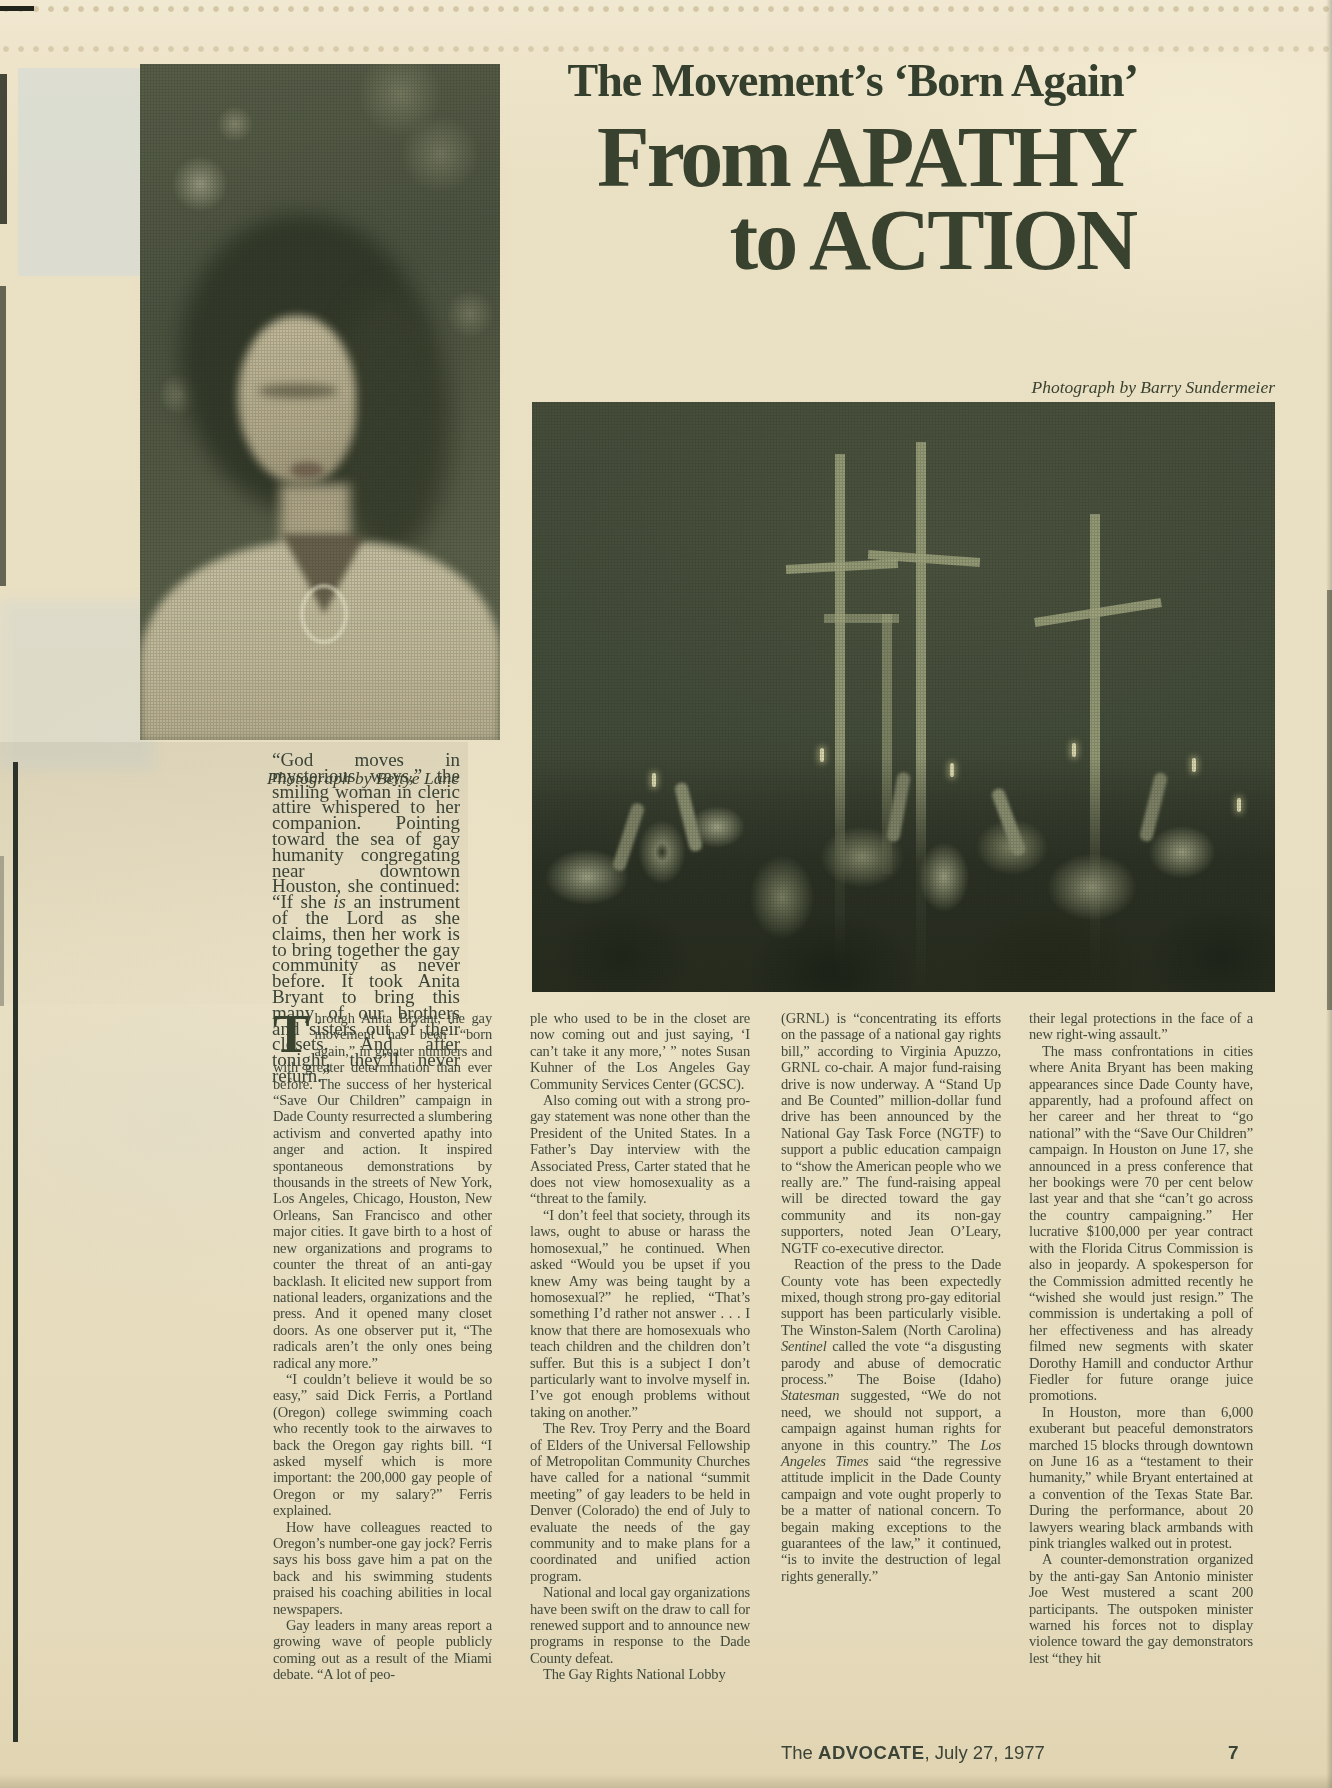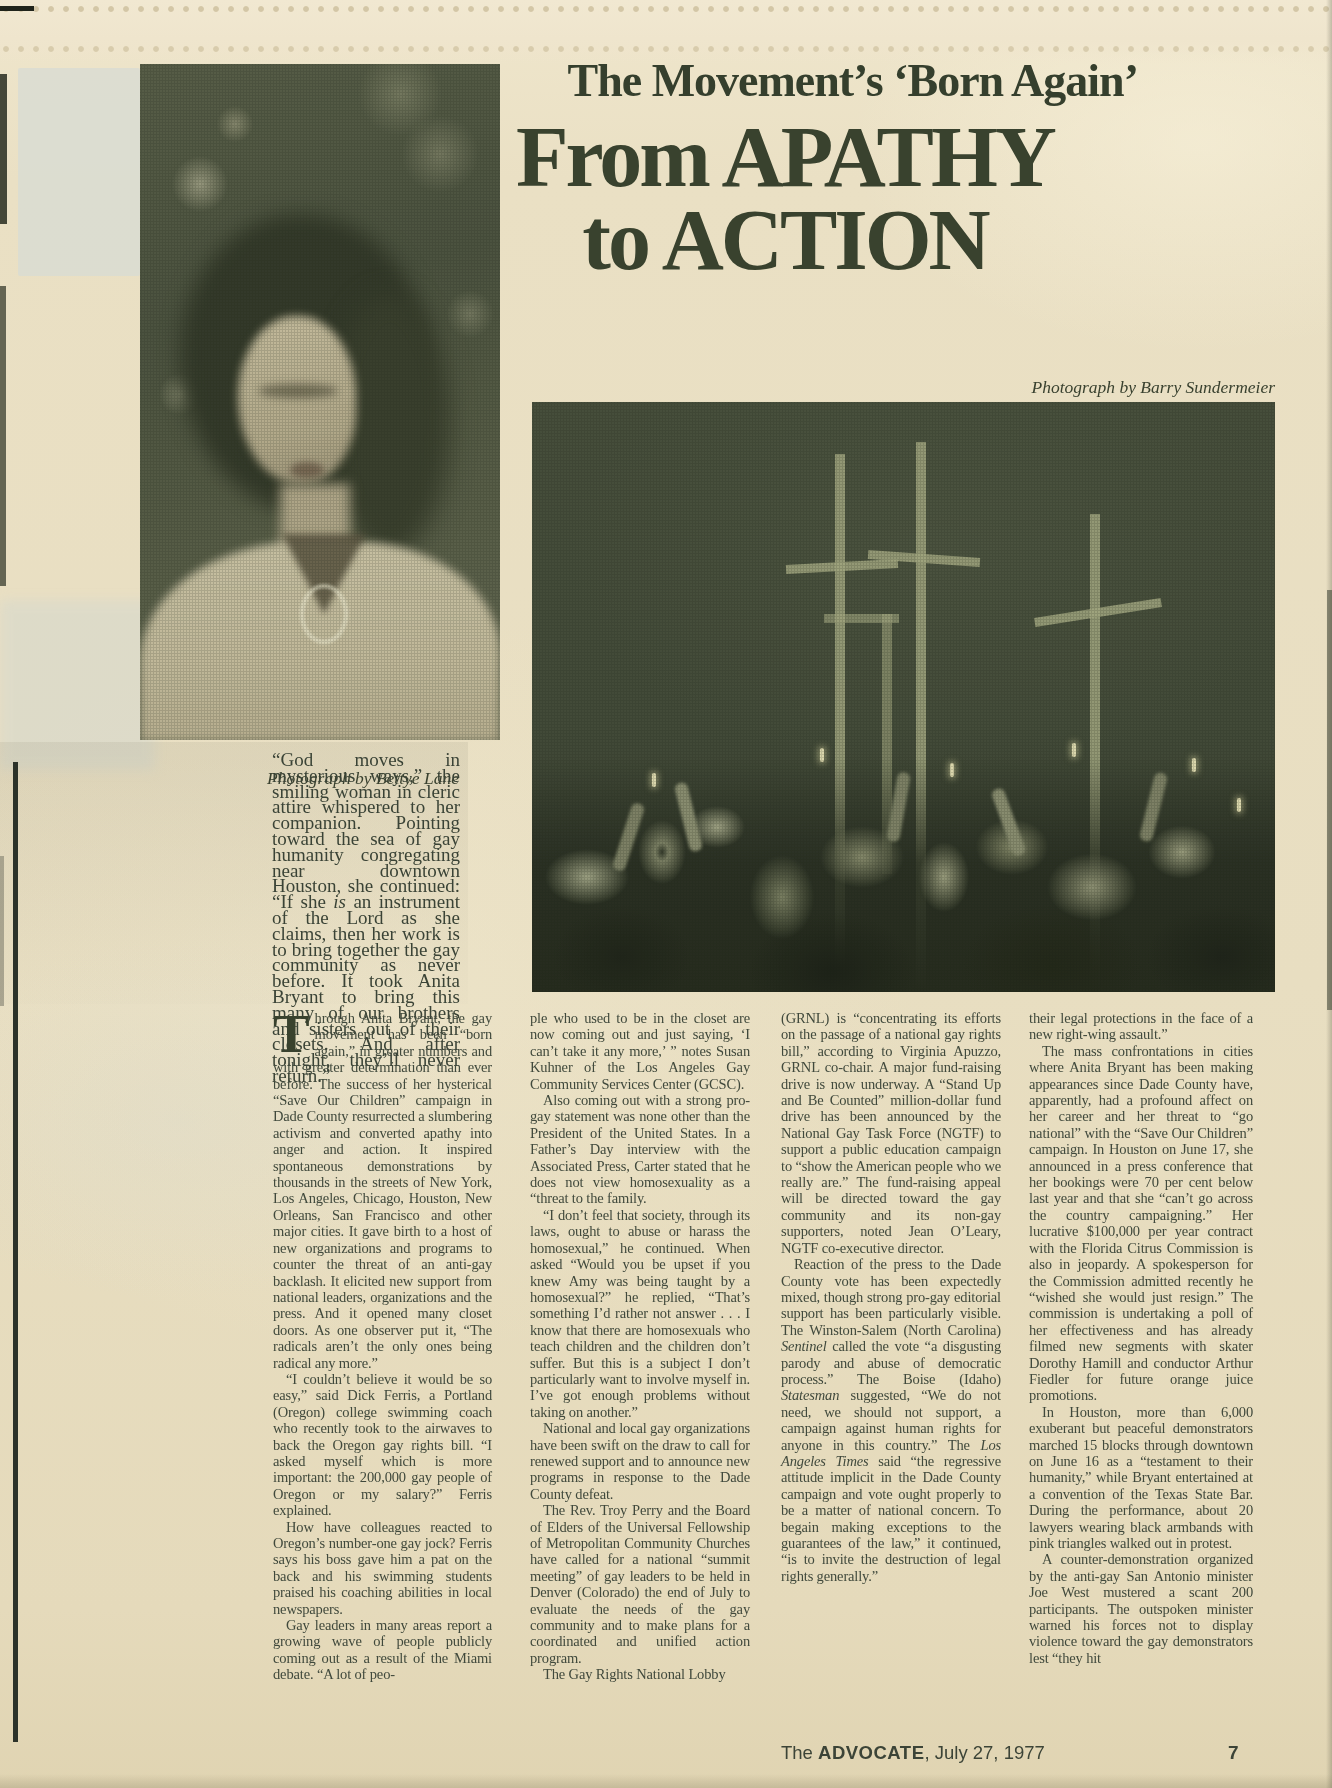--- a/index.html
+++ b/index.html
@@ -104,21 +104,21 @@
   .arm3{left:360px;bottom:150px;transform:rotate(10deg);}
   .arm4{left:470px;bottom:135px;transform:rotate(-20deg);background:#8a8e70;}
   .arm5{left:615px;bottom:150px;transform:rotate(14deg);}
   .spark{position:absolute;width:4px;height:14px;background:#ddd9ae;border-radius:2px;
     box-shadow:0 0 6px 2px rgba(230,225,170,.5);}
   .sp1{left:120px;bottom:205px;} .sp2{left:288px;bottom:230px;} .sp3{left:418px;bottom:215px;}
   .sp4{left:540px;bottom:235px;} .sp5{left:660px;bottom:220px;} .sp6{left:705px;bottom:180px;}
   
   .kicker{position:absolute;left:538px;top:54px;width:600px;text-align:right;
     font-size:46px;font-weight:bold;color:#353f2d;letter-spacing:-1px;white-space:nowrap;}
-  .headline{position:absolute;left:435px;top:116px;width:700px;text-align:center;
+  .headline{position:absolute;left:435px;top:116px;width:700px;text-align:right;
     font-size:86px;line-height:83px;font-weight:bold;color:#39422e;letter-spacing:-3px;}
   .caption{font-style:italic;font-weight:normal;color:#39412f;font-size:17.5px;text-align:right;}
   .cap1{position:absolute;left:240px;top:739px;width:219px;margin-top:29px;}
   .cap2{position:absolute;left:898px;top:377px;width:377px;}
   .vrule{position:absolute;left:13px;top:762px;width:5px;height:980px;background:#2c332a;}
   .byline{position:absolute;left:27px;top:764px;width:250px;
     font-size:22.5px;line-height:32px;font-weight:bold;color:#323b2b;}
   .intro{position:absolute;left:272px;top:752px;width:188px;
     font-size:19px;line-height:15.8px;font-weight:normal;color:#3a4336;text-align:justify;}
   .col{position:absolute;top:1010px;width:219px;font-size:14.5px;line-height:16.4px;
@@ -203,22 +203,22 @@
   <div class="col c1">
       <p class="ni"><span class="dc">T</span><span>hrough Anita Bryant, the gay movement has been “born again,” in greater numbers and with greater determination than ever before. The success of her hysterical “Save Our Children” campaign in Dade County resurrected a slumbering activism and converted apathy into anger and action. It inspired spontaneous demonstrations by thousands in the streets of New York, Los Angeles, Chicago, Houston, New Orleans, San Francisco and other major cities. It gave birth to a host of new organizations and programs to counter the threat of an anti-gay backlash. It elicited new support from national leaders, organizations and the press. And it opened many closet doors. As one observer put it, “The radicals aren’t the only ones being radical any more.”</span></p>
       <p><span>“I couldn’t believe it would be so easy,” said Dick Ferris, a Portland (Oregon) college swimming coach who recently took to the airwaves to back the Oregon gay rights bill. “I asked myself which is more important: the 200,000 gay people of Oregon or my salary?” Ferris explained.</span></p>
       <p><span>How have colleagues reacted to Oregon’s number-one gay jock? Ferris says his boss gave him a pat on the back and his swimming students praised his coaching abilities in local newspapers.</span></p>
       <p><span>Gay leaders in many areas report a growing wave of people publicly coming out as a result of the Miami debate. “A lot of peo-</span></p>
     </div>
   <div class="col c2">
       <p class="ni"><span>ple who used to be in the closet are now coming out and just saying, ‘I can’t take it any more,’ ” notes Susan Kuhner of the Los Angeles Gay Community Services Center (GCSC).</span></p>
       <p><span>Also coming out with a strong pro-gay statement was none other than the President of the United States. In a Father’s Day interview with the Associated Press, Carter stated that he does not view homosexuality as a “threat to the family.</span></p>
       <p><span>“I don’t feel that society, through its laws, ought to abuse or harass the homosexual,” he continued. When asked “Would you be upset if you knew Amy was being taught by a homosexual?” he replied, “That’s something I’d rather not answer . . . I know that there are homosexuals who teach children and the children don’t suffer. But this is a subject I don’t particularly want to involve myself in. I’ve got enough problems without taking on another.”</span></p>
+      <p><span>The Rev. Troy Perry and the Board of Elders of the Universal Fellowship of Metropolitan Community Churches have called for a national “summit meeting” of gay leaders to be held in Denver (Colorado) the end of July to evaluate the needs of the gay community and to make plans for a coordinated and unified action program.</span></p>
       <p><span>National and local gay organizations have been swift on the draw to call for renewed support and to announce new programs in response to the Dade County defeat.</span></p>
-      <p><span>The Rev. Troy Perry and the Board of Elders of the Universal Fellowship of Metropolitan Community Churches have called for a national “summit meeting” of gay leaders to be held in Denver (Colorado) the end of July to evaluate the needs of the gay community and to make plans for a coordinated and unified action program.</span></p>
       <p><span>The Gay Rights National Lobby</span></p>
     </div>
   <div class="col c3">
       <p class="ni"><span>(GRNL) is “concentrating its efforts on the passage of a national gay rights bill,” according to Virginia Apuzzo, GRNL co-chair. A major fund-raising drive is now underway. A “Stand Up and Be Counted” million-dollar fund drive has been announced by the National Gay Task Force (NGTF) to support a public education campaign to “show the American people who we really are.” The fund-raising appeal will be directed toward the gay community and its non-gay supporters, noted Jean O’Leary, NGTF co-executive director.</span></p>
       <p><span>Reaction of the press to the Dade County vote has been expectedly mixed, though strong pro-gay editorial support has been particularly visible. The Winston-Salem (North Carolina) <i>Sentinel</i> called the vote “a disgusting parody and abuse of democratic process.” The Boise (Idaho) <i>Statesman</i> suggested, “We do not need, we should not support, a campaign against human rights for anyone in this country.” The <i>Los Angeles Times</i> said “the regressive attitude implicit in the Dade County campaign and vote ought properly to be a matter of national concern. To begain making exceptions to the guarantees of the law,” it continued, “is to invite the destruction of legal rights generally.”</span></p>
     </div>
   <div class="col c4">
       <p class="ni"><span>their legal protections in the face of a new right-wing assault.”</span></p>
       <p><span>The mass confrontations in cities where Anita Bryant has been making appearances since Dade County have, apparently, had a profound affect on her career and her threat to “go national” with the “Save Our Children” campaign. In Houston on June 17, she announced in a press conference that her bookings were 70 per cent below last year and that she “can’t go across the country campaigning.” Her lucrative $100,000 per year contract with the Florida Citrus Commission is also in jeopardy. A spokesperson for the Commission admitted recently he “wished she would just resign.” The commission is undertaking a poll of her effectiveness and has already filmed new segments with skater Dorothy Hamill and conductor Arthur Fiedler for future orange juice promotions.</span></p>
       <p><span>In Houston, more than 6,000 exuberant but peaceful demonstrators marched 15 blocks through downtown on June 16 as a “testament to their humanity,” while Bryant entertained at a convention of the Texas State Bar. During the performance, about 20 lawyers wearing black armbands with pink triangles walked out in protest.</span></p>

